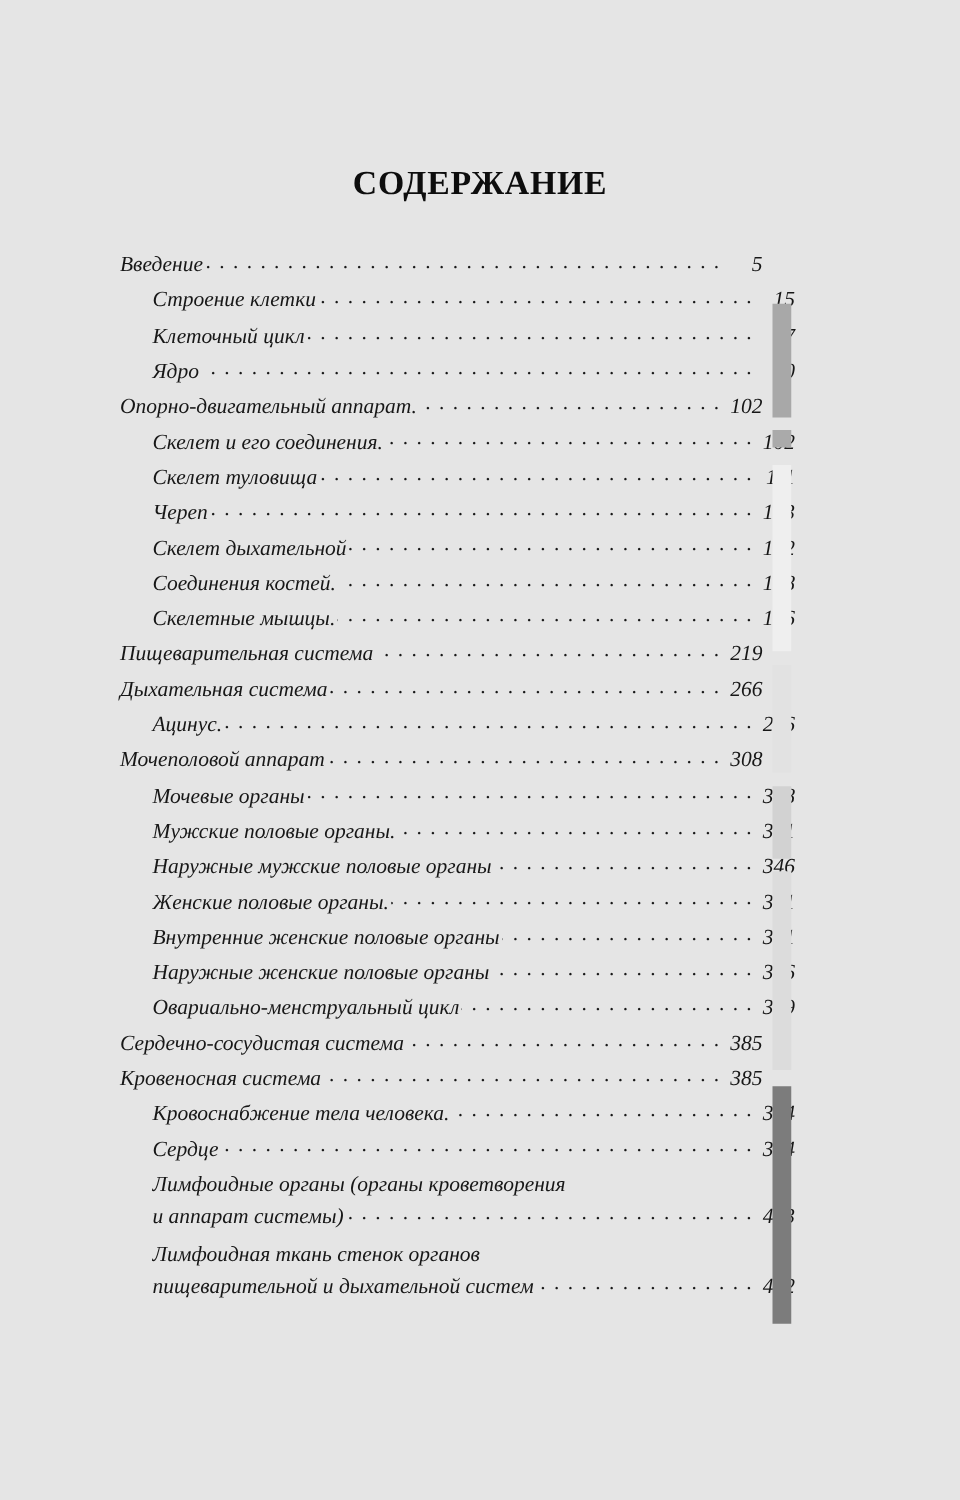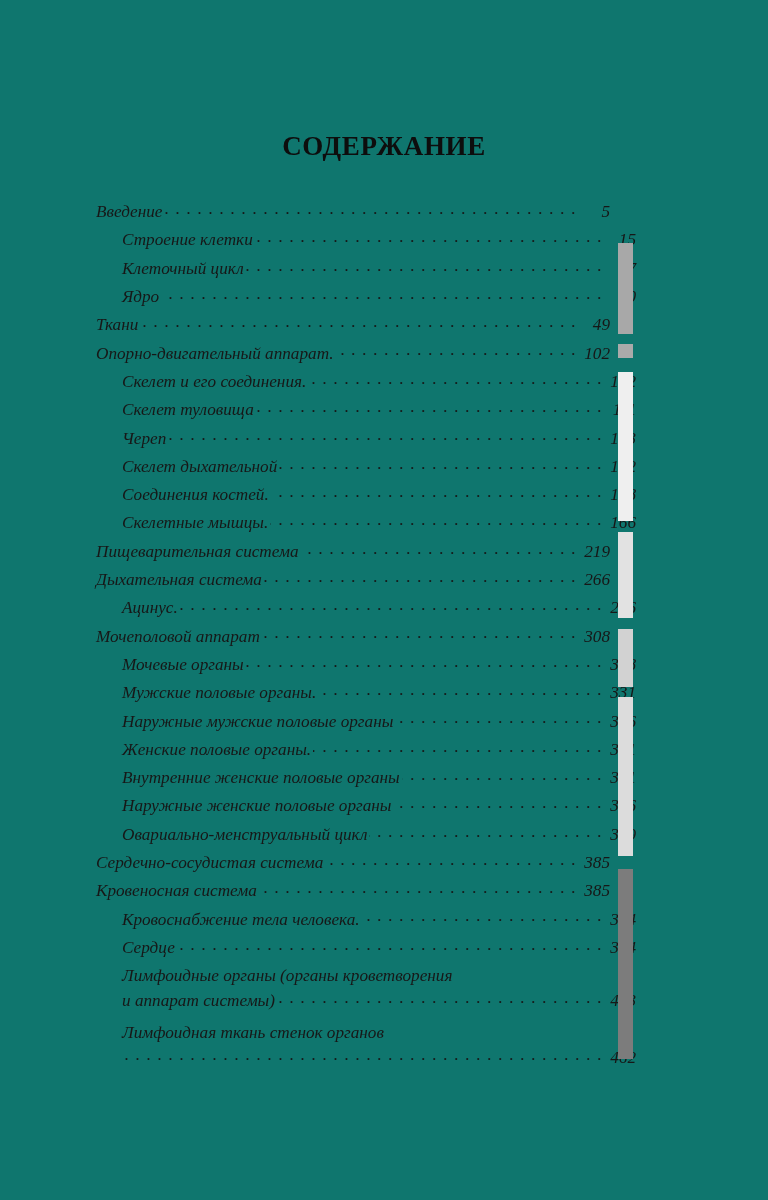--- a/index.html
+++ b/index.html
@@ -13,21 +13,21 @@
     height: 1200px;
     position: relative;
     font-family: "Liberation Serif", "DejaVu Serif", serif;
     color: #1a1a1a;
     overflow: hidden;
   }
 
   .page {
     position: absolute;
     inset: 0;
-    background: #0f766e;
+    background: #e5e5e5;
   }
 
   
   .toc-title {
     position: absolute;
     top: 131px;
     left: 0;
     width: 768px;
     text-align: center;
     font-size: 27px;
@@ -137,25 +137,20 @@
         <span class="toc-label">Клеточный цикл</span>
         <span class="toc-leader"></span>
         <span class="toc-page">37</span>
       </div>
       <div class="toc-row lvl2">
         <span class="toc-label">Ядро</span>
         <span class="toc-leader"></span>
         <span class="toc-page">30</span>
       </div>
       <div class="toc-row">
-        <span class="toc-label">Ткани</span>
-        <span class="toc-leader"></span>
-        <span class="toc-page">49</span>
-      </div>
-      <div class="toc-row">
         <span class="toc-label">Опорно-двигательный аппарат.</span>
         <span class="toc-leader"></span>
         <span class="toc-page">102</span>
       </div>
       <div class="toc-row lvl2">
         <span class="toc-label">Скелет и его соединения.</span>
         <span class="toc-leader"></span>
         <span class="toc-page">102</span>
       </div>
       <div class="toc-row lvl2">
@@ -267,20 +262,21 @@
         <span class="toc-label">и аппарат системы)</span>
         <span class="toc-leader"></span>
         <span class="toc-page">453</span>
       </div>
       <div class="toc-row lvl2 wrap-first">
         <span class="toc-label">Лимфоидная ткань стенок органов</span>
         <span class="toc-leader none"></span>
         <span class="toc-page"></span>
       </div>
       <div class="toc-row lvl2 wrap-second">
+        <span class="toc-label">пищеварительной и дыхательной систем</span>
         <span class="toc-leader"></span>
         <span class="toc-page">462</span>
       </div>
     </div>
 
   <div class="thumb-bars">
       <div class="thumb-bar" style="top: 243px; height: 91px; background: rgb(168, 168, 168);"></div>
       <div class="thumb-bar" style="top: 344px; height: 14px; background: rgb(170, 170, 170);"></div>
       <div class="thumb-bar" style="top: 372px; height: 149px; background: rgb(239, 239, 239);"></div>
       <div class="thumb-bar" style="top: 532px; height: 86px; background: rgb(226, 226, 226);"></div>

